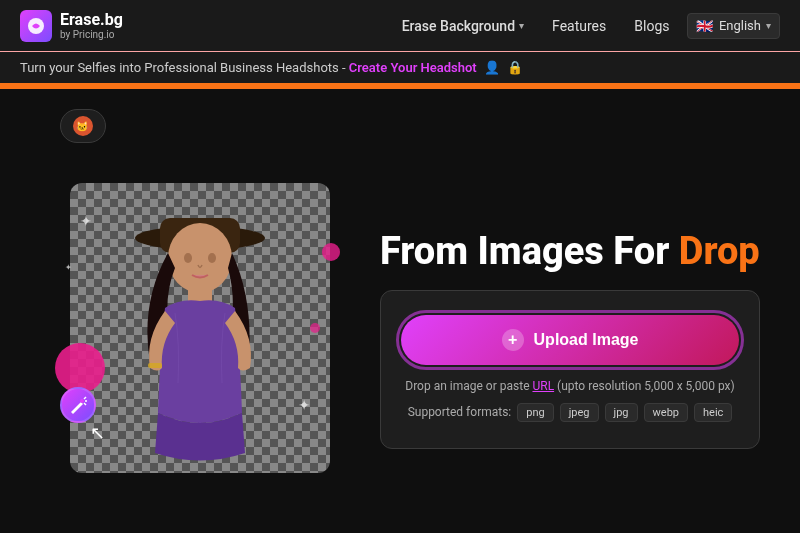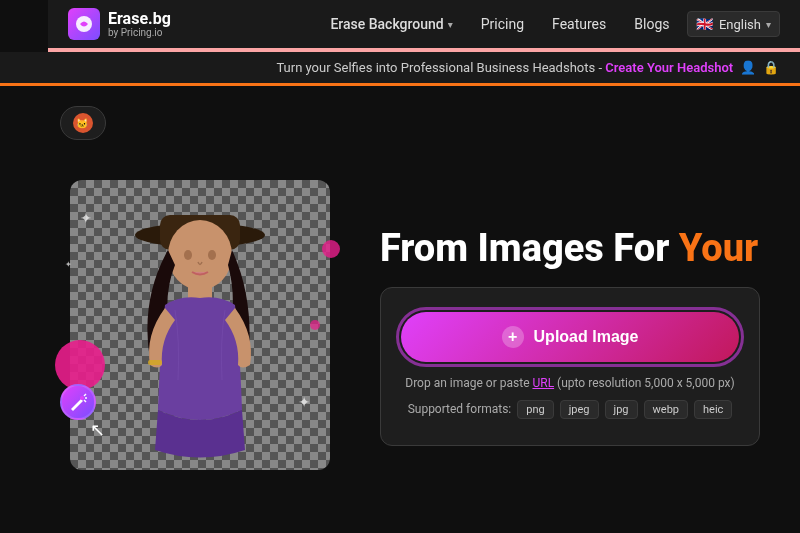--- a/index.html
+++ b/index.html
@@ -13,22 +13,21 @@
     }
 
     
     .navbar {
       display: flex;
       align-items: center;
       justify-content: space-between;
       padding: 0 20px;
       height: 52px;
       background-color: #1a1a1a;
-      border-bottom: 4px solid #fca5a5;
-      margin-left: 48px;
+      border-bottom: 1px solid #fca5a5;
     }
     .navbar-logo {
       display: flex;
       align-items: center;
       gap: 8px;
     }
     .logo-icon {
       width: 32px;
       height: 32px;
       background: linear-gradient(135deg, #e040fb, #7c4dff);
@@ -87,22 +86,22 @@
       cursor: pointer;
       color: #dddddd;
     }
     .flag-icon {
       font-size: 14px;
     }
 
     
     .announcement-bar {
       background-color: #1a1a1a;
-      border-bottom: 3px solid #f97316;
-      text-align: right;
+      border-bottom: 6px solid #f97316;
+      text-align: left;
       padding: 8px 20px;
       font-size: 13px;
       color: #cccccc;
     }
     .announcement-bar a {
       color: #e040fb;
       text-decoration: none;
       font-weight: 600;
     }
     .announcement-icon {
@@ -383,23 +382,20 @@
     <div class="logo-text">
       <span class="logo-main">Erase.bg</span>
       <span class="logo-sub">by Pricing.io</span>
     </div>
   </div>
 
   <div class="navbar-links">
     <a class="nav-link nav-link-erase">
       <span>Erase Background</span>
       <span class="nav-dropdown-arrow">▾</span>
-    </a>
-    <a class="nav-link">
-      <span>Pricing</span>
     </a>
     <a class="nav-link">
       <span>Features</span>
     </a>
     <a class="nav-link">
       <span>Blogs</span>
     </a>
     <div class="nav-lang">
       <span class="flag-icon">🇬🇧</span>
       <span>English</span>
@@ -478,21 +474,21 @@
         </svg>
       </div>
       <div class="cursor-icon">↖</div>
     </div>
   </div>
 
   <div class="right-panel">
 
     <h1 class="headline">
       <br>
-      <span>From Images For </span><span class="headline-free">Your</span>
+      <span>From Images For </span><span class="headline-free">Drop</span>
     </h1>
 
 
     <div class="upload-box">
 
       <button class="upload-button">
         <div class="upload-plus-icon">+</div>
         <span>Upload Image</span>
       </button>
 

